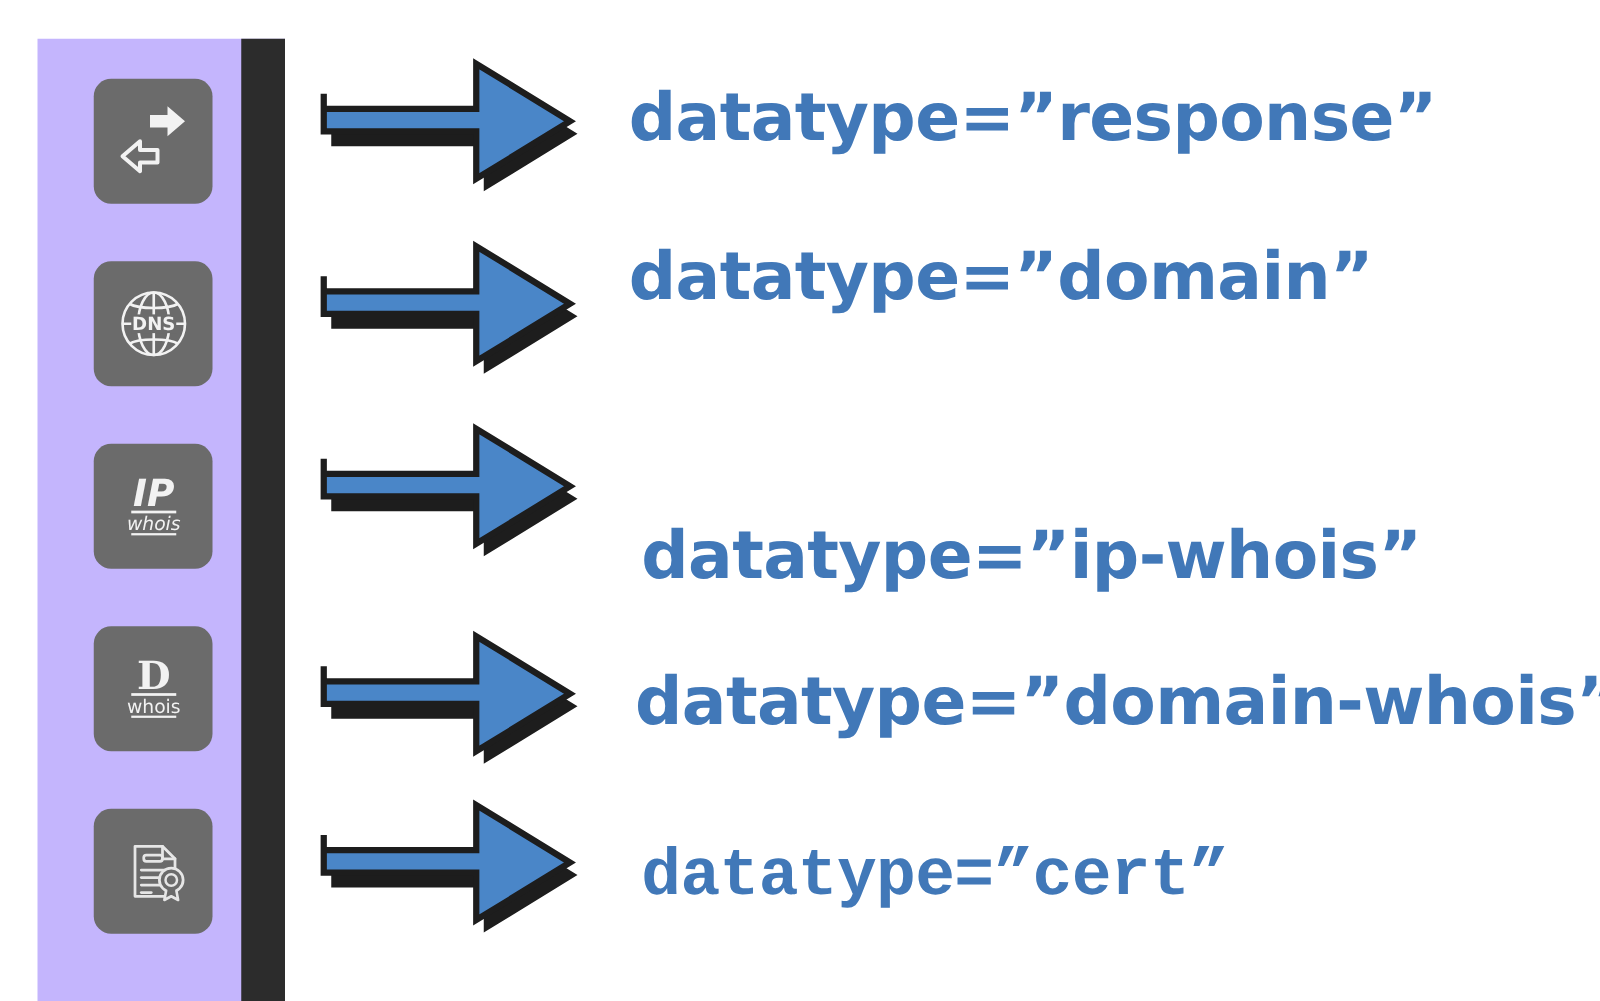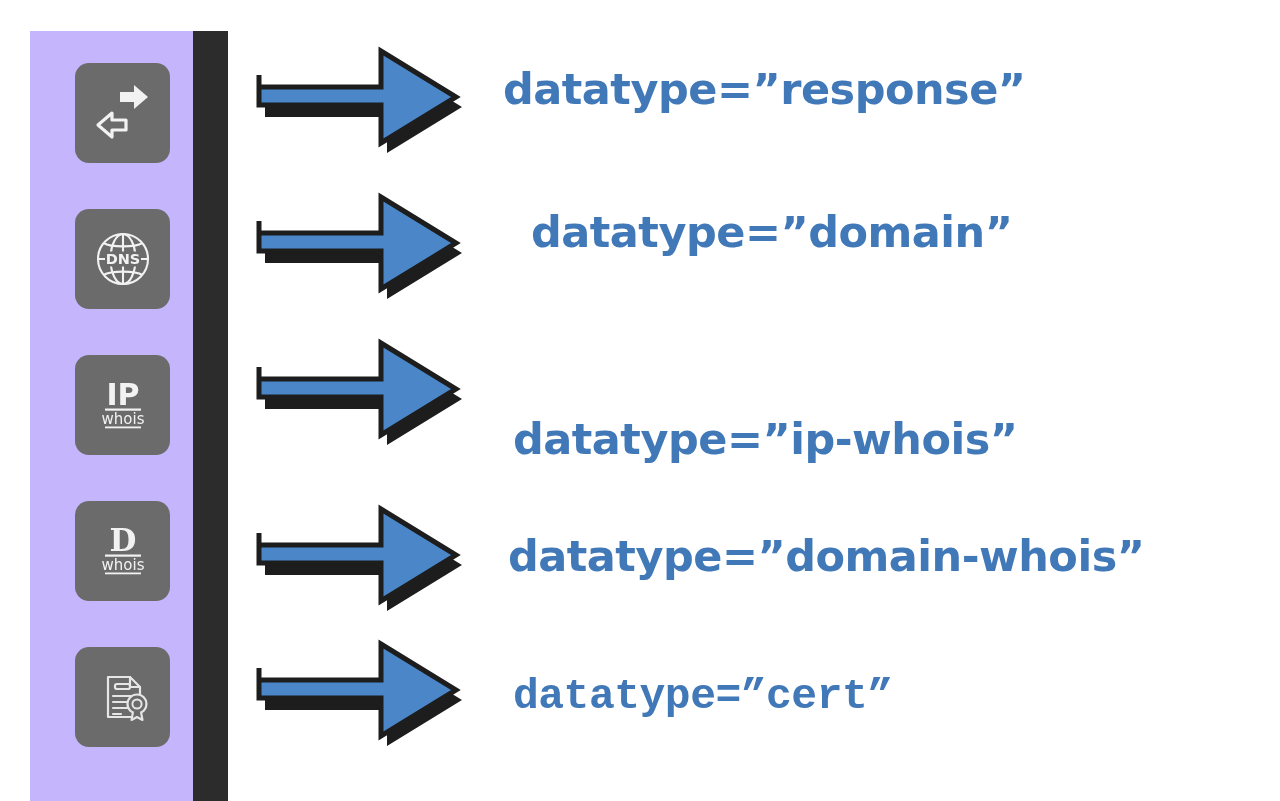--- a/index.html
+++ b/index.html
@@ -61,21 +61,21 @@
     width: 215px;
     height: 120px;
   }
   .arrow-wrap svg { display: block; width: 215px; height: 120px; }
 
   .datatype-label {
     position: absolute;
     color: #4178b8;
     font-family: "DejaVu Sans", "Liberation Sans", sans-serif;
     font-weight: bold;
-    font-size: 43px;
+    font-size: 53px;
     letter-spacing: -0.5px;
     white-space: nowrap;
     line-height: 1;
   }
 </style>
 </head>
 <body>
 
 <div id="sidebar-panel">
 
@@ -102,21 +102,21 @@
             <path d="M13.5 17 C21 21.5, 45 21.5, 52.5 17"></path>
             <path d="M13.5 49 C21 44.5, 45 44.5, 52.5 49"></path>
             <line x1="33" y1="8" x2="33" y2="58"></line>
           </g>
           <rect x="15" y="25.5" width="36" height="15" fill="#6b6b6b"></rect>
           <text x="33" y="38" text-anchor="middle" font-family="DejaVu Sans, Liberation Sans, sans-serif" font-size="14.5" font-weight="bold" fill="#f2f2f2">DNS</text>
         </svg>
       </span>
     </div>
 
-    <div class="sidebar-item" style="top:324px;">
+    <div class="sidebar-item" style="top:324px;font-style:italic;">
       <span class="tile-icon">
         <svg viewBox="0 0 66 66" xmlns="http://www.w3.org/2000/svg">
           <text x="33" y="33" text-anchor="middle" font-family="DejaVu Sans, Liberation Sans, sans-serif" font-size="30" font-weight="bold" fill="#f2f2f2">IP</text>
           <rect x="15" y="36.5" width="36" height="2.2" fill="#f2f2f2"></rect>
           <text x="33" y="52" text-anchor="middle" font-family="DejaVu Sans, Liberation Sans, sans-serif" font-size="15" fill="#f2f2f2">whois</text>
           <rect x="15" y="54.5" width="36" height="1.8" fill="#f2f2f2"></rect>
         </svg>
       </span>
     </div>
 
@@ -171,21 +171,21 @@
     <use href="#arrow-glyph" x="5" y="5"></use>
   </svg>
 </div>
 <div class="datatype-label" style="left:503px; top:68px;">datatype=”response”</div>
 
 <div class="arrow-wrap" style="left:252px; top:188px;">
   <svg viewBox="0 0 215 120" xmlns="http://www.w3.org/2000/svg">
     <use href="#arrow-glyph" x="5" y="5"></use>
   </svg>
 </div>
-<div class="datatype-label" style="left:503px; top:211px;margin-left:28px;">datatype=”domain”</div>
+<div class="datatype-label" style="left:503px; top:195px;">datatype=”domain”</div>
 
 <div class="arrow-wrap" style="left:252px; top:334px;">
   <svg viewBox="0 0 215 120" xmlns="http://www.w3.org/2000/svg">
     <use href="#arrow-glyph" x="5" y="5"></use>
   </svg>
 </div>
 <div class="datatype-label" style="left:513px; top:374px;margin-top:44px;">datatype=”ip-whois”</div>
 
 <div class="arrow-wrap" style="left:252px; top:500px;">
   <svg viewBox="0 0 215 120" xmlns="http://www.w3.org/2000/svg">

